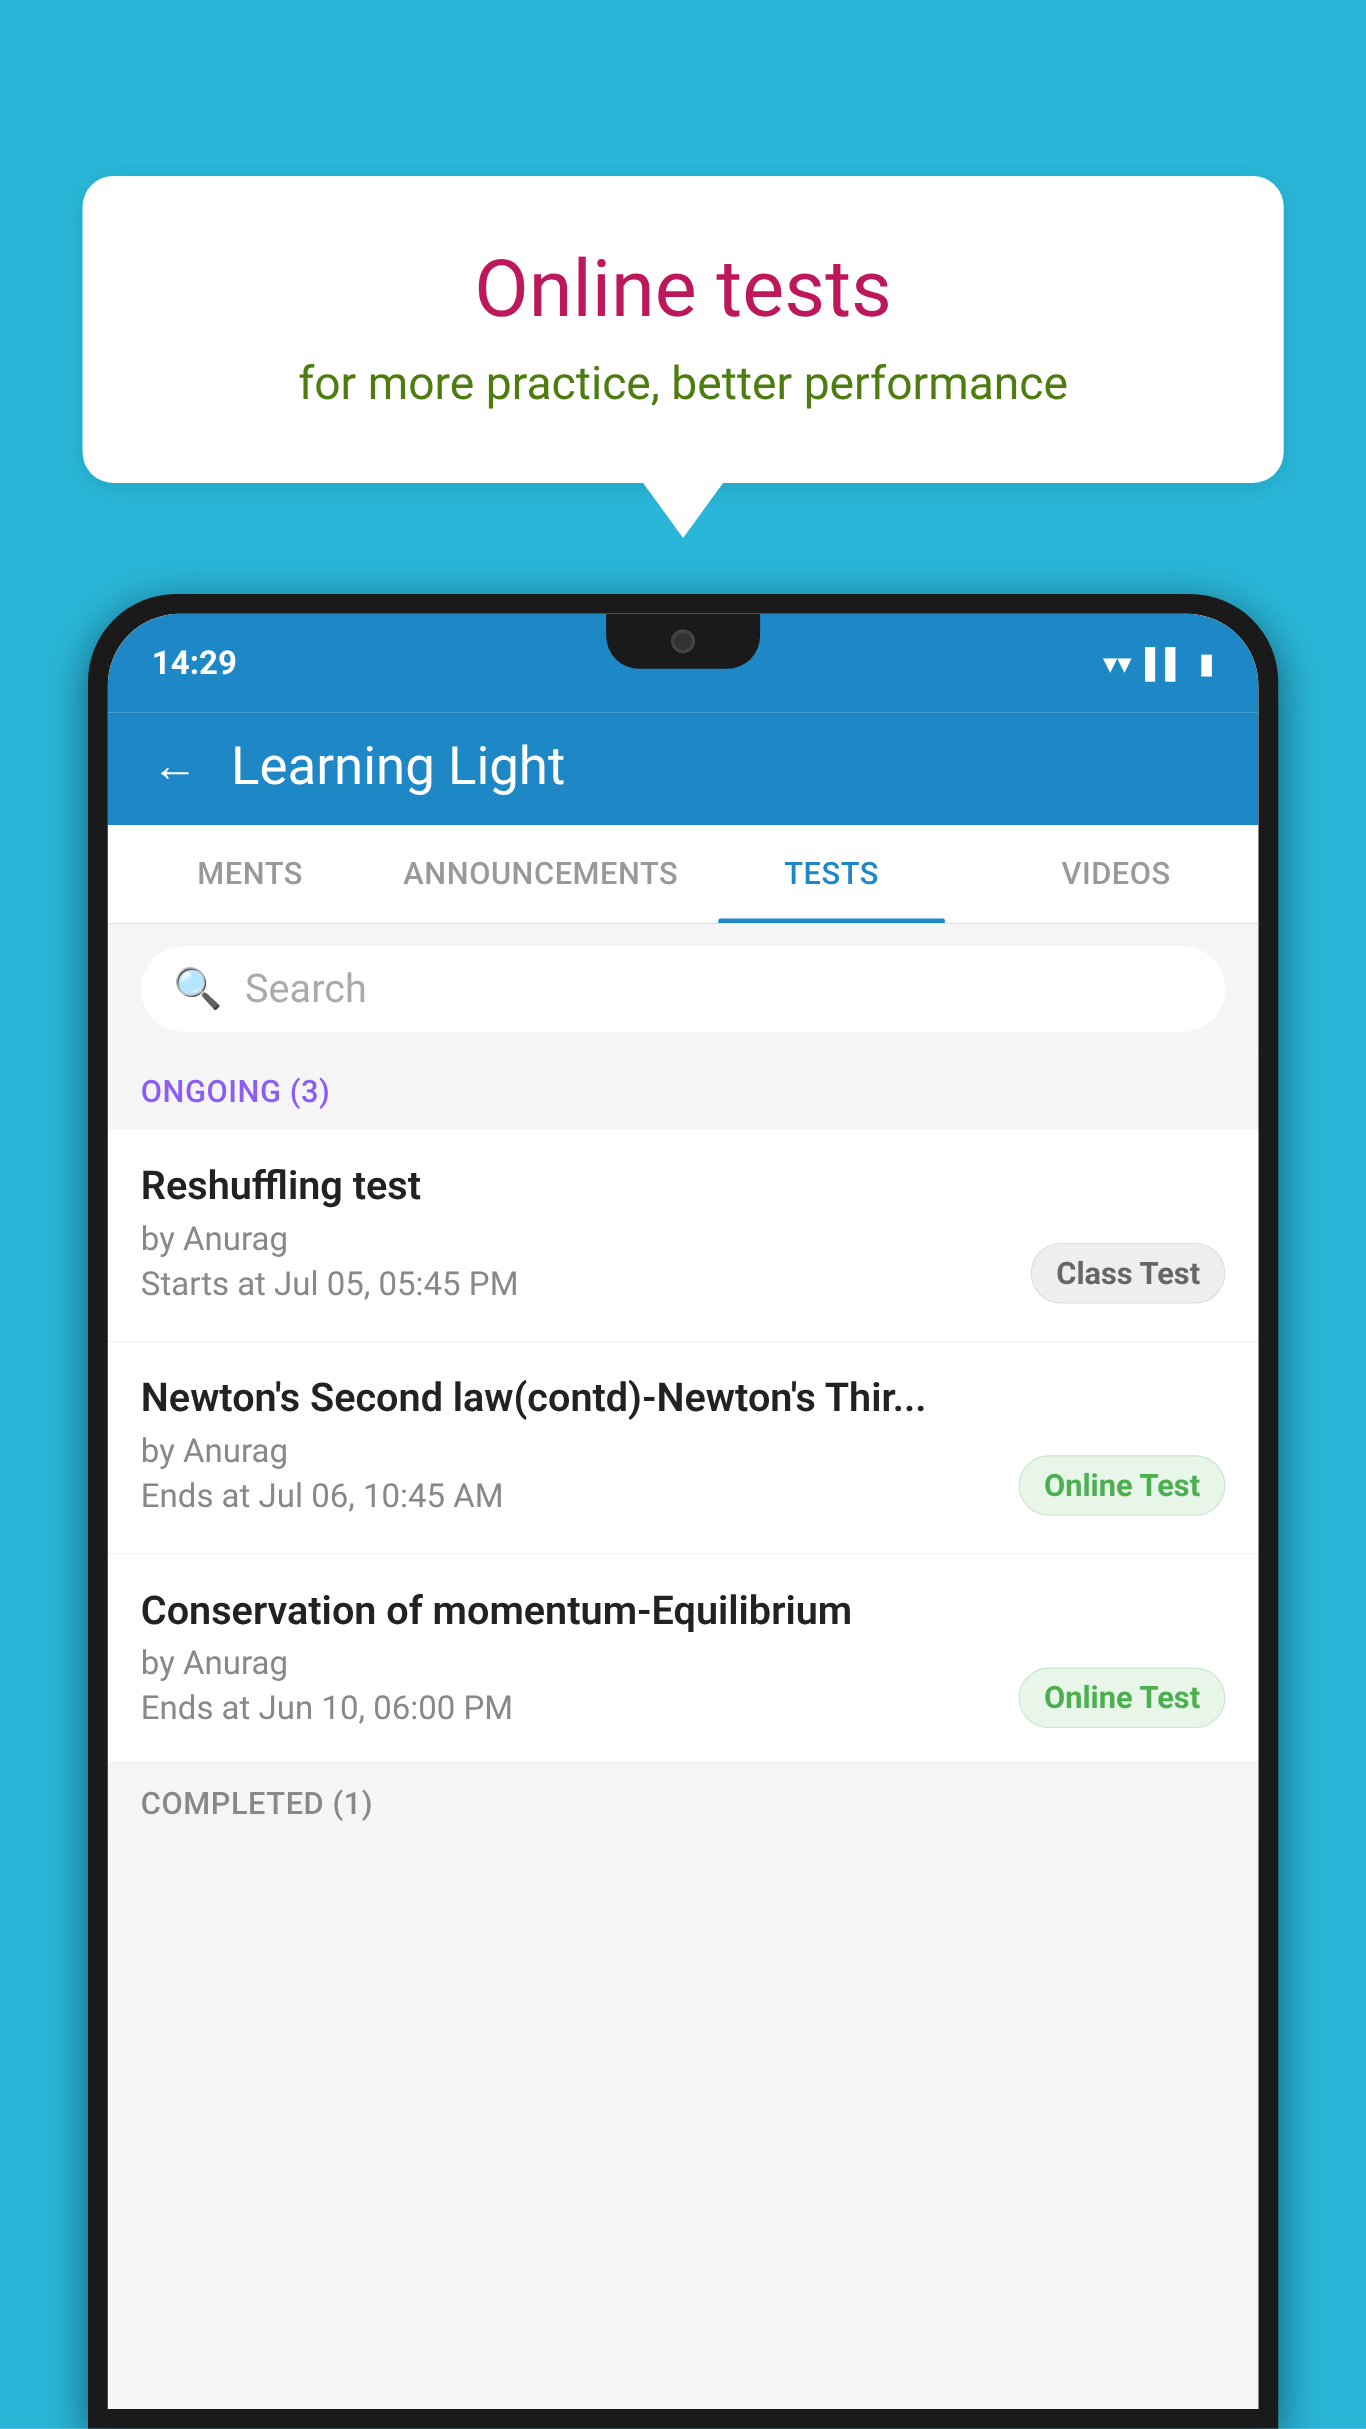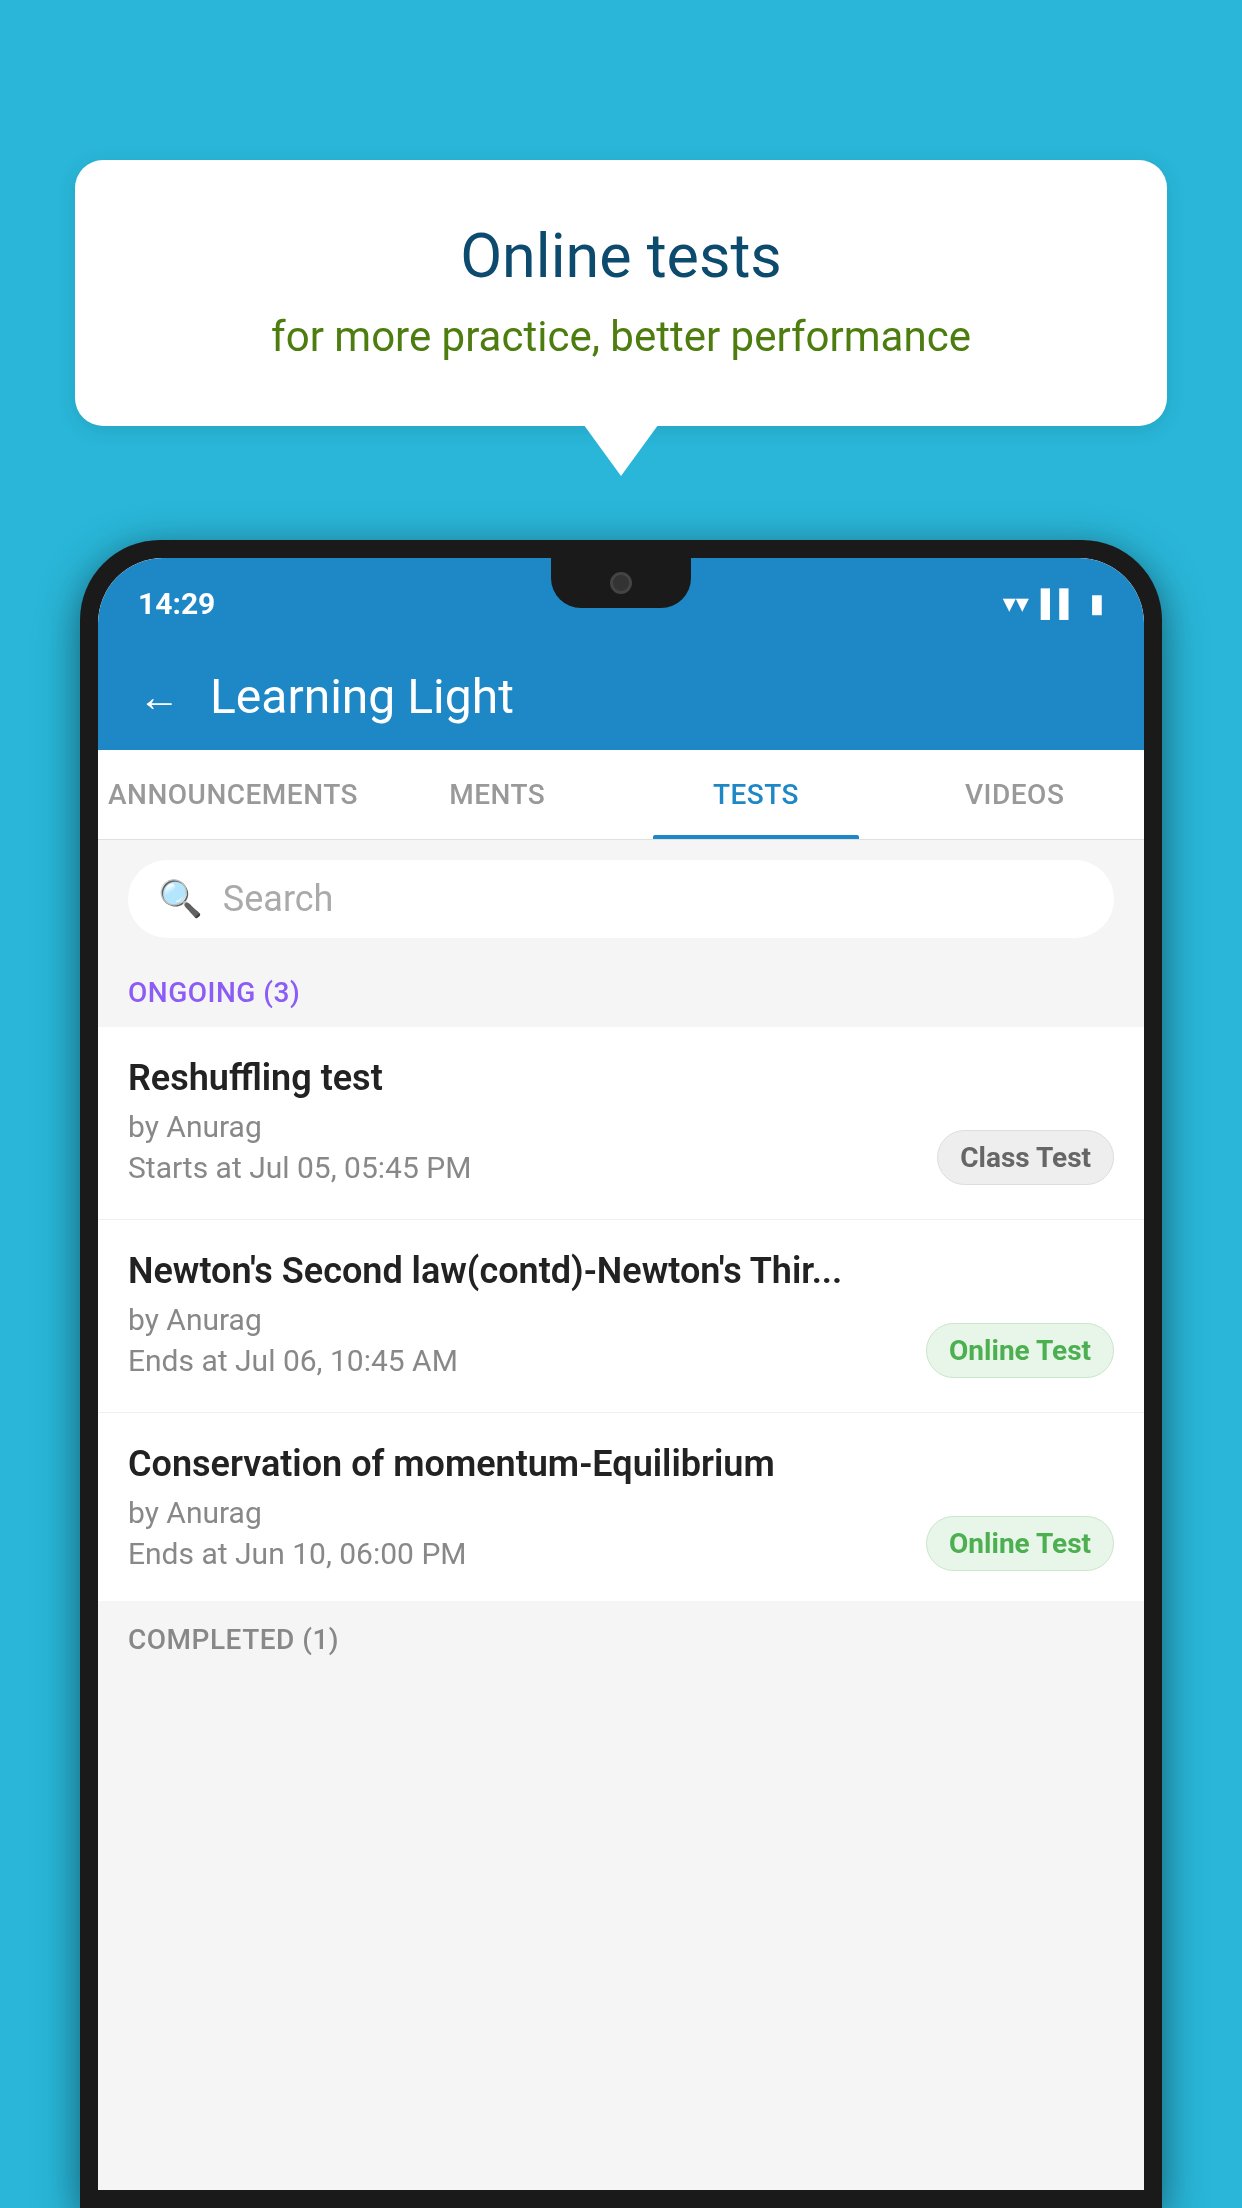--- a/index.html
+++ b/index.html
@@ -31,22 +31,22 @@
       bottom: -50px;
       left: 50%;
       transform: translateX(-50%);
       width: 0;
       height: 0;
       border-left: 40px solid transparent;
       border-right: 40px solid transparent;
       border-top: 55px solid white;
     }
     .bubble-title {
-      font-size: 61px;
-      color: #0c4a6e;
+      font-size: 72px;
+      color: #be185d;
       font-weight: 400;
       margin-bottom: 20px;
     }
     .bubble-subtitle {
       font-size: 42px;
       color: #4d7c0f;
       font-weight: 400;
     }
 
     
@@ -295,24 +295,24 @@
       </div>
     </div>
 
     <div class="app-header">
       <span class="back-arrow">←</span>
       <span class="app-title">Learning Light</span>
     </div>
 
     <div class="tabs-container">
       <div class="tab">
+        <span>MENTS</span>
+      </div>
+      <div class="tab">
         <span>ANNOUNCEMENTS</span>
-      </div>
-      <div class="tab">
-        <span>MENTS</span>
       </div>
       <div class="tab active">
         <span>TESTS</span>
       </div>
       <div class="tab">
         <span>VIDEOS</span>
       </div>
     </div>
 
     <div class="search-container">

